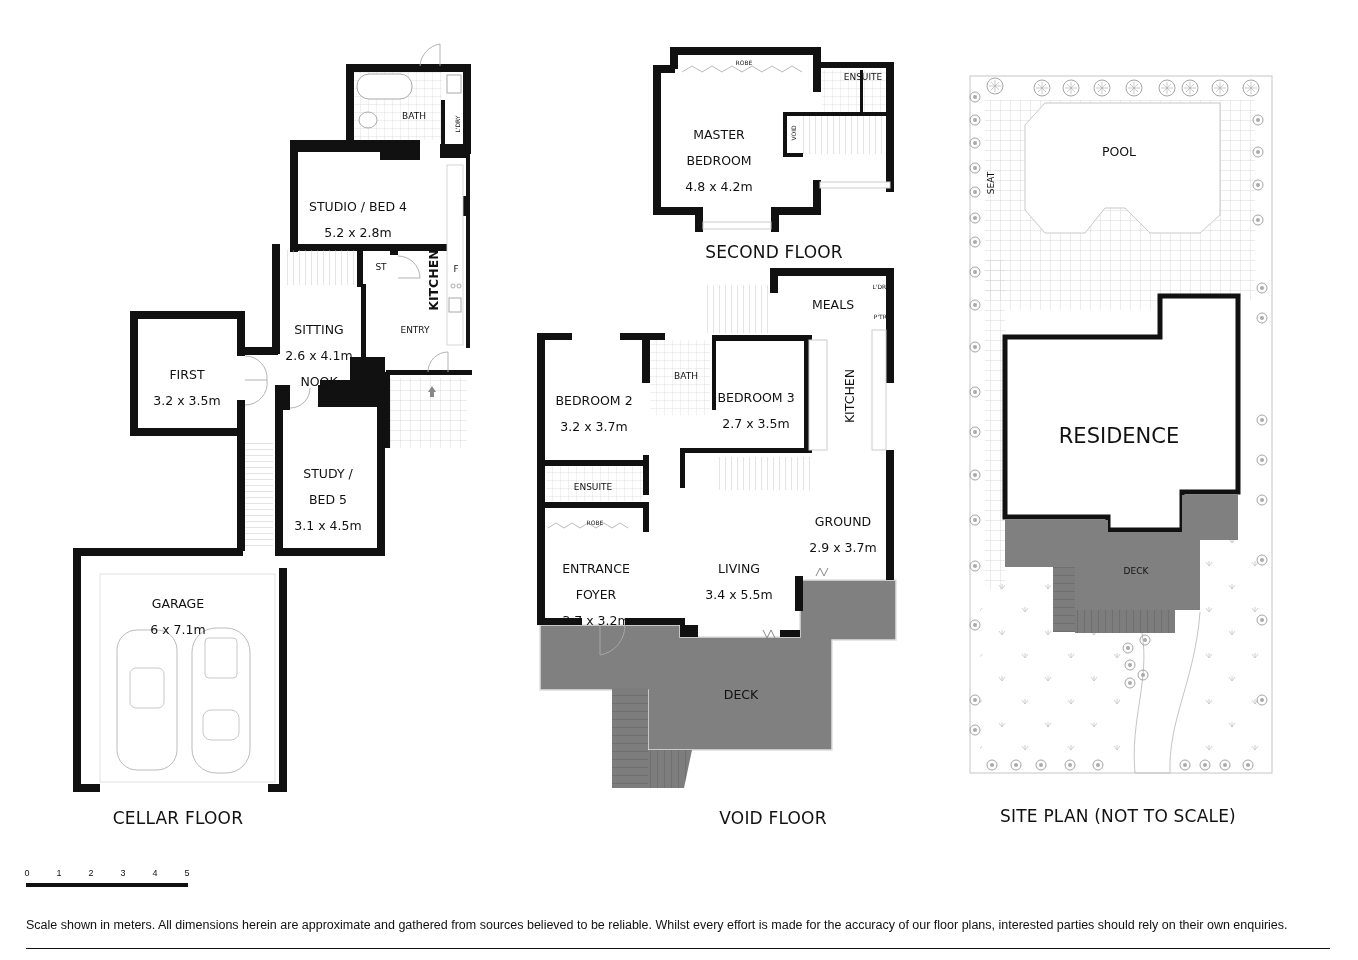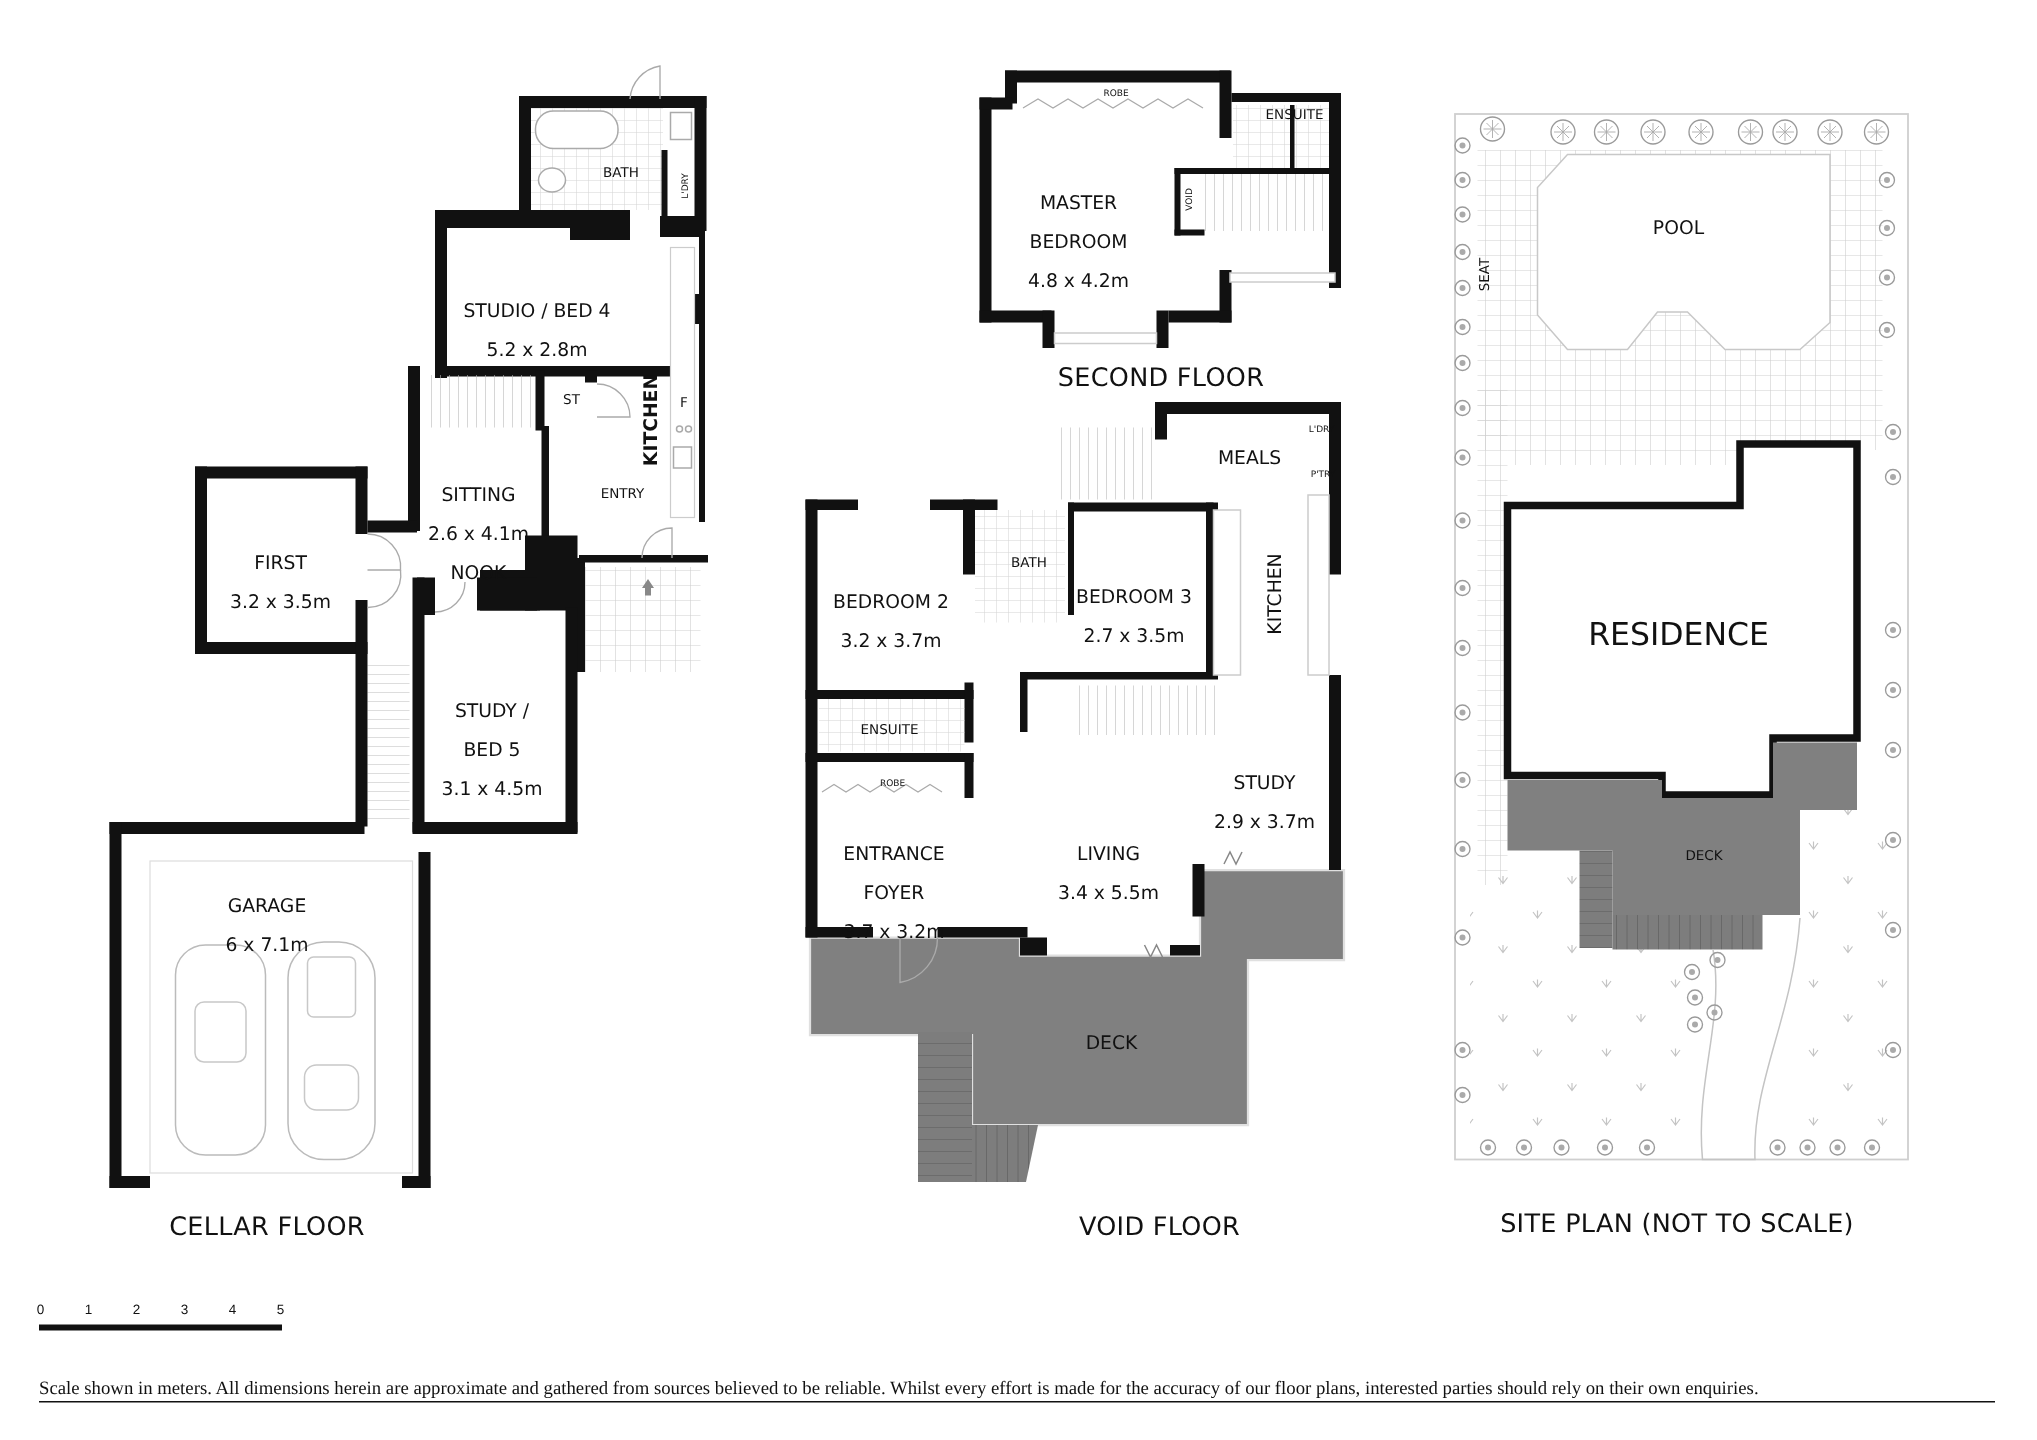--- a/index.html
+++ b/index.html
@@ -4,26 +4,26 @@
 <style>
   html,body{margin:0;padding:0;background:#fff;}
   body{width:1358px;height:960px;position:relative;overflow:hidden;font-family:"DejaVu Sans","Liberation Sans",sans-serif;color:#111;}
   svg#plan{position:absolute;left:0;top:0;}
   .lbl{position:absolute;text-align:center;font-size:12.5px;line-height:16px;color:#111;white-space:nowrap;transform:translate(-50%,0);}
   .lbl span{display:block;margin-top:10px;}
   .small{font-size:9px;line-height:11px;}
   .tiny{font-size:6px;line-height:7px;}
   .vert{transform:translate(-50%,-50%) rotate(-90deg);}
   .title{position:absolute;font-size:17px;letter-spacing:0.2px;transform:translate(-50%,0);white-space:nowrap;}
-  .big{font-size:21px;}
+  .big{font-size:21px;margin-top:13px;}
   .scale{position:absolute;left:26px;top:868px;}
   .scale .ticks{position:relative;height:12px;width:165px;font-family:"Liberation Sans",sans-serif;font-size:9px;}
   .scale .ticks span{position:absolute;top:0;transform:translateX(-50%);}
   .scale .bar{width:162px;height:4px;background:#111;margin-top:3px;}
-  .footer{position:absolute;left:26px;top:918px;width:1304px;font-family:Liberation Serif, serif;font-size:12.5px;border-bottom:1.5px solid #111;padding-bottom:1px;white-space:nowrap;}
+  .footer{position:absolute;left:26px;top:918px;width:1304px;font-family:Liberation Sans, sans-serif;font-size:12.5px;border-bottom:1.5px solid #111;padding-bottom:16px;white-space:nowrap;}
 </style>
 </head>
 <body>
 
 <svg id="plan" width="1358" height="960" viewBox="0 0 1358 960">
   <defs>
     <pattern id="tile" width="10" height="10" patternUnits="userSpaceOnUse">
       <path d="M10 0H0V10" fill="none" stroke="#cfcfcf" stroke-width="0.8"></path>
     </pattern>
     <pattern id="tile-s" width="8" height="8" patternUnits="userSpaceOnUse">
@@ -329,21 +329,21 @@
 </div>
 <div class="lbl small" style="left:686px;top:371px">BATH</div>
 <div class="lbl" style="left:756px;top:380px">
   <span>BEDROOM 3</span>
   <span>2.7 x 3.5m</span>
 </div>
 <div class="lbl vert" style="left:850px;top:396px">KITCHEN</div>
 <div class="lbl small" style="left:593px;top:482px">ENSUITE</div>
 <div class="lbl tiny" style="left:595px;top:519px">ROBE</div>
 <div class="lbl" style="left:843px;top:504px">
-  <span>STUDY</span>
+  <span>GROUND</span>
   <span>2.9 x 3.7m</span>
 </div>
 <div class="lbl" style="left:596px;top:551px">
   <span>ENTRANCE</span>
   <span>FOYER</span>
   <span>3.7 x 3.2m</span>
 </div>
 <div class="lbl" style="left:739px;top:551px">
   <span>LIVING</span>
   <span>3.4 x 5.5m</span>

